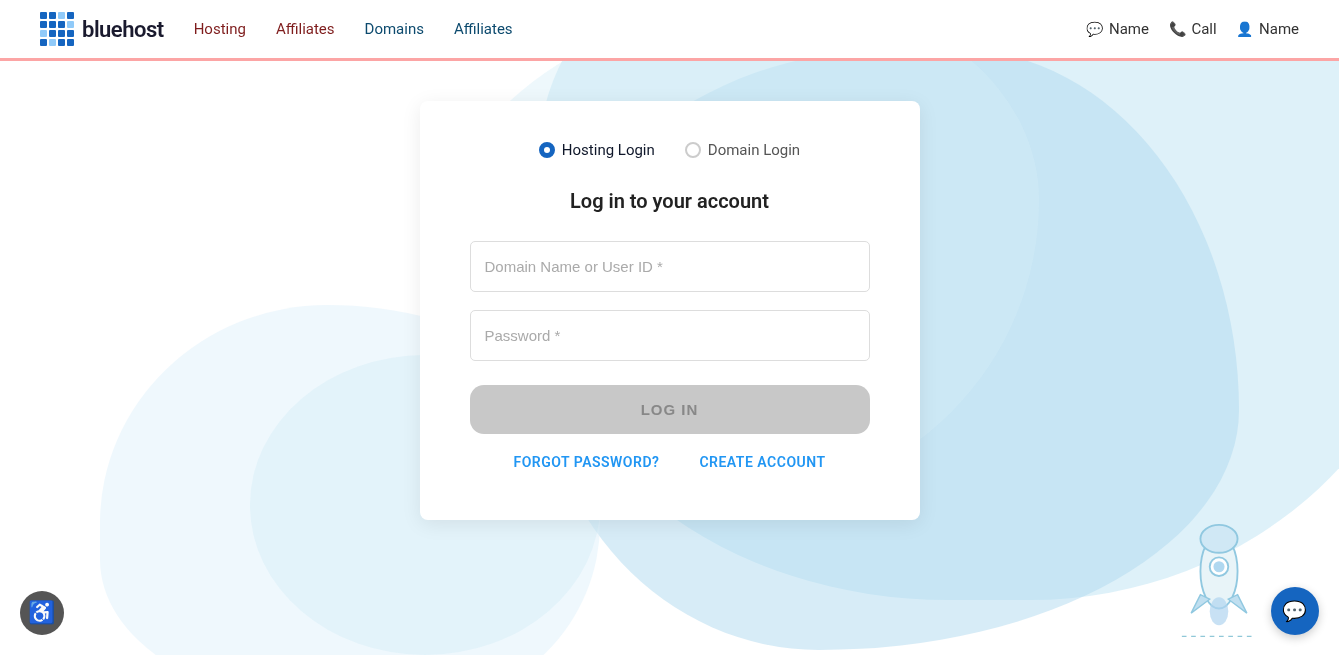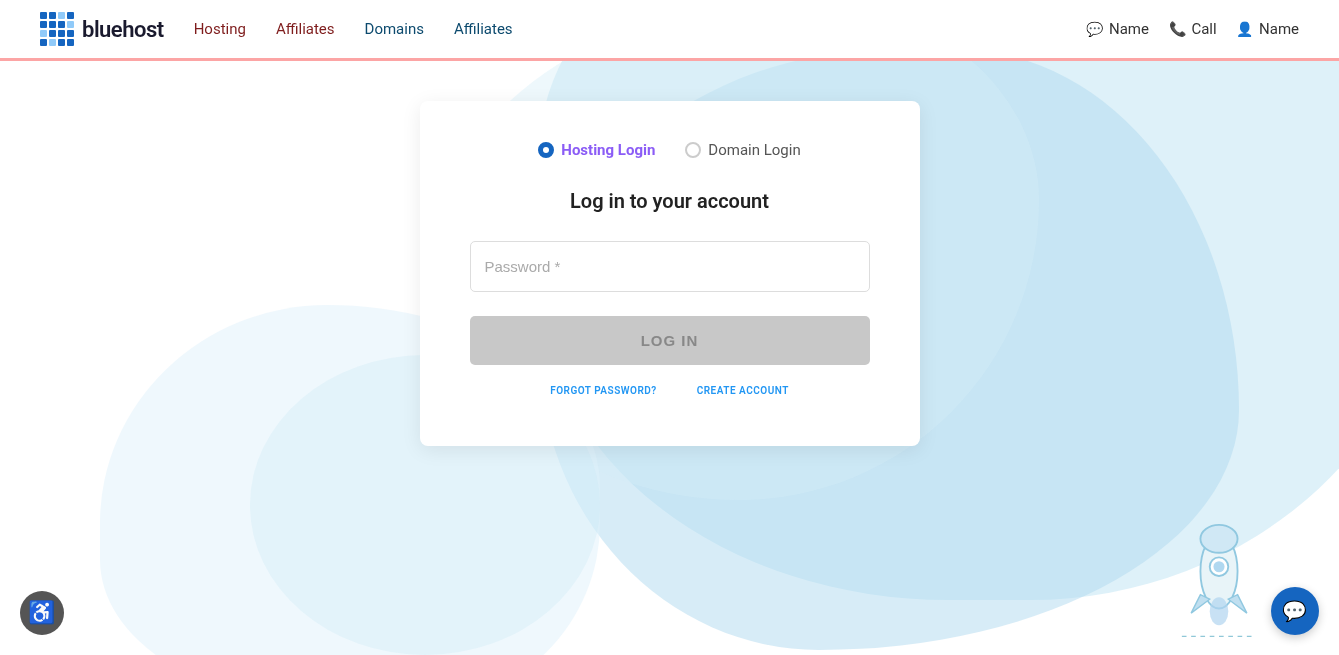--- a/index.html
+++ b/index.html
@@ -186,21 +186,21 @@
       background: #1565c0;
     }
     .tab-radio.active::after {
       content: '';
       width: 6px;
       height: 6px;
       background: #fff;
       border-radius: 50%;
     }
     .tab-label { color: #555; }
-    .tab-label.active { color: #8b5cf6; font-weight: 700; }
+    .tab-label.active { color: #0f172a; font-weight: 400; }
 
     .login-title {
       text-align: center;
       font-size: 20px;
       font-weight: 600;
       color: #222;
       margin-bottom: 28px;
     }
 
     .form-group {
@@ -219,36 +219,36 @@
     .form-input::placeholder {
       color: #aaa;
     }
 
     .btn-login {
       width: 100%;
       padding: 16px;
       background: #c8c8c8;
       color: #888;
       border: none;
-      border-radius: 5px;
+      border-radius: 14px;
       font-size: 15px;
       font-weight: 600;
       letter-spacing: 1px;
       cursor: pointer;
       margin-top: 6px;
     }
 
     .login-footer {
       display: flex;
       justify-content: center;
       gap: 40px;
       margin-top: 20px;
     }
     .login-footer-link {
-      font-size: 10px;
+      font-size: 14px;
       font-weight: 600;
       letter-spacing: 0.5px;
       color: #2196f3;
       text-decoration: none;
       cursor: pointer;
     }
 
     
     .accessibility-btn {
       position: fixed;
@@ -377,20 +377,23 @@
       <div class="login-tab">
         <div class="tab-radio"></div>
         <span class="tab-label">Domain Login</span>
       </div>
     </div>
 
     <h1 class="login-title">Log in to your account</h1>
 
     <form>
       <div class="form-group">
+        <input class="form-input" type="text" placeholder="Domain Name or User ID *" style="">
+      </div>
+      <div class="form-group">
         <input class="form-input" type="password" placeholder="Password *" style="">
       </div>
       <button class="btn-login" type="submit">LOG IN</button>
     </form>
 
     <div class="login-footer">
       <a class="login-footer-link" href="#">FORGOT PASSWORD?</a>
       <a class="login-footer-link" href="#">CREATE ACCOUNT</a>
     </div>
   </div>

